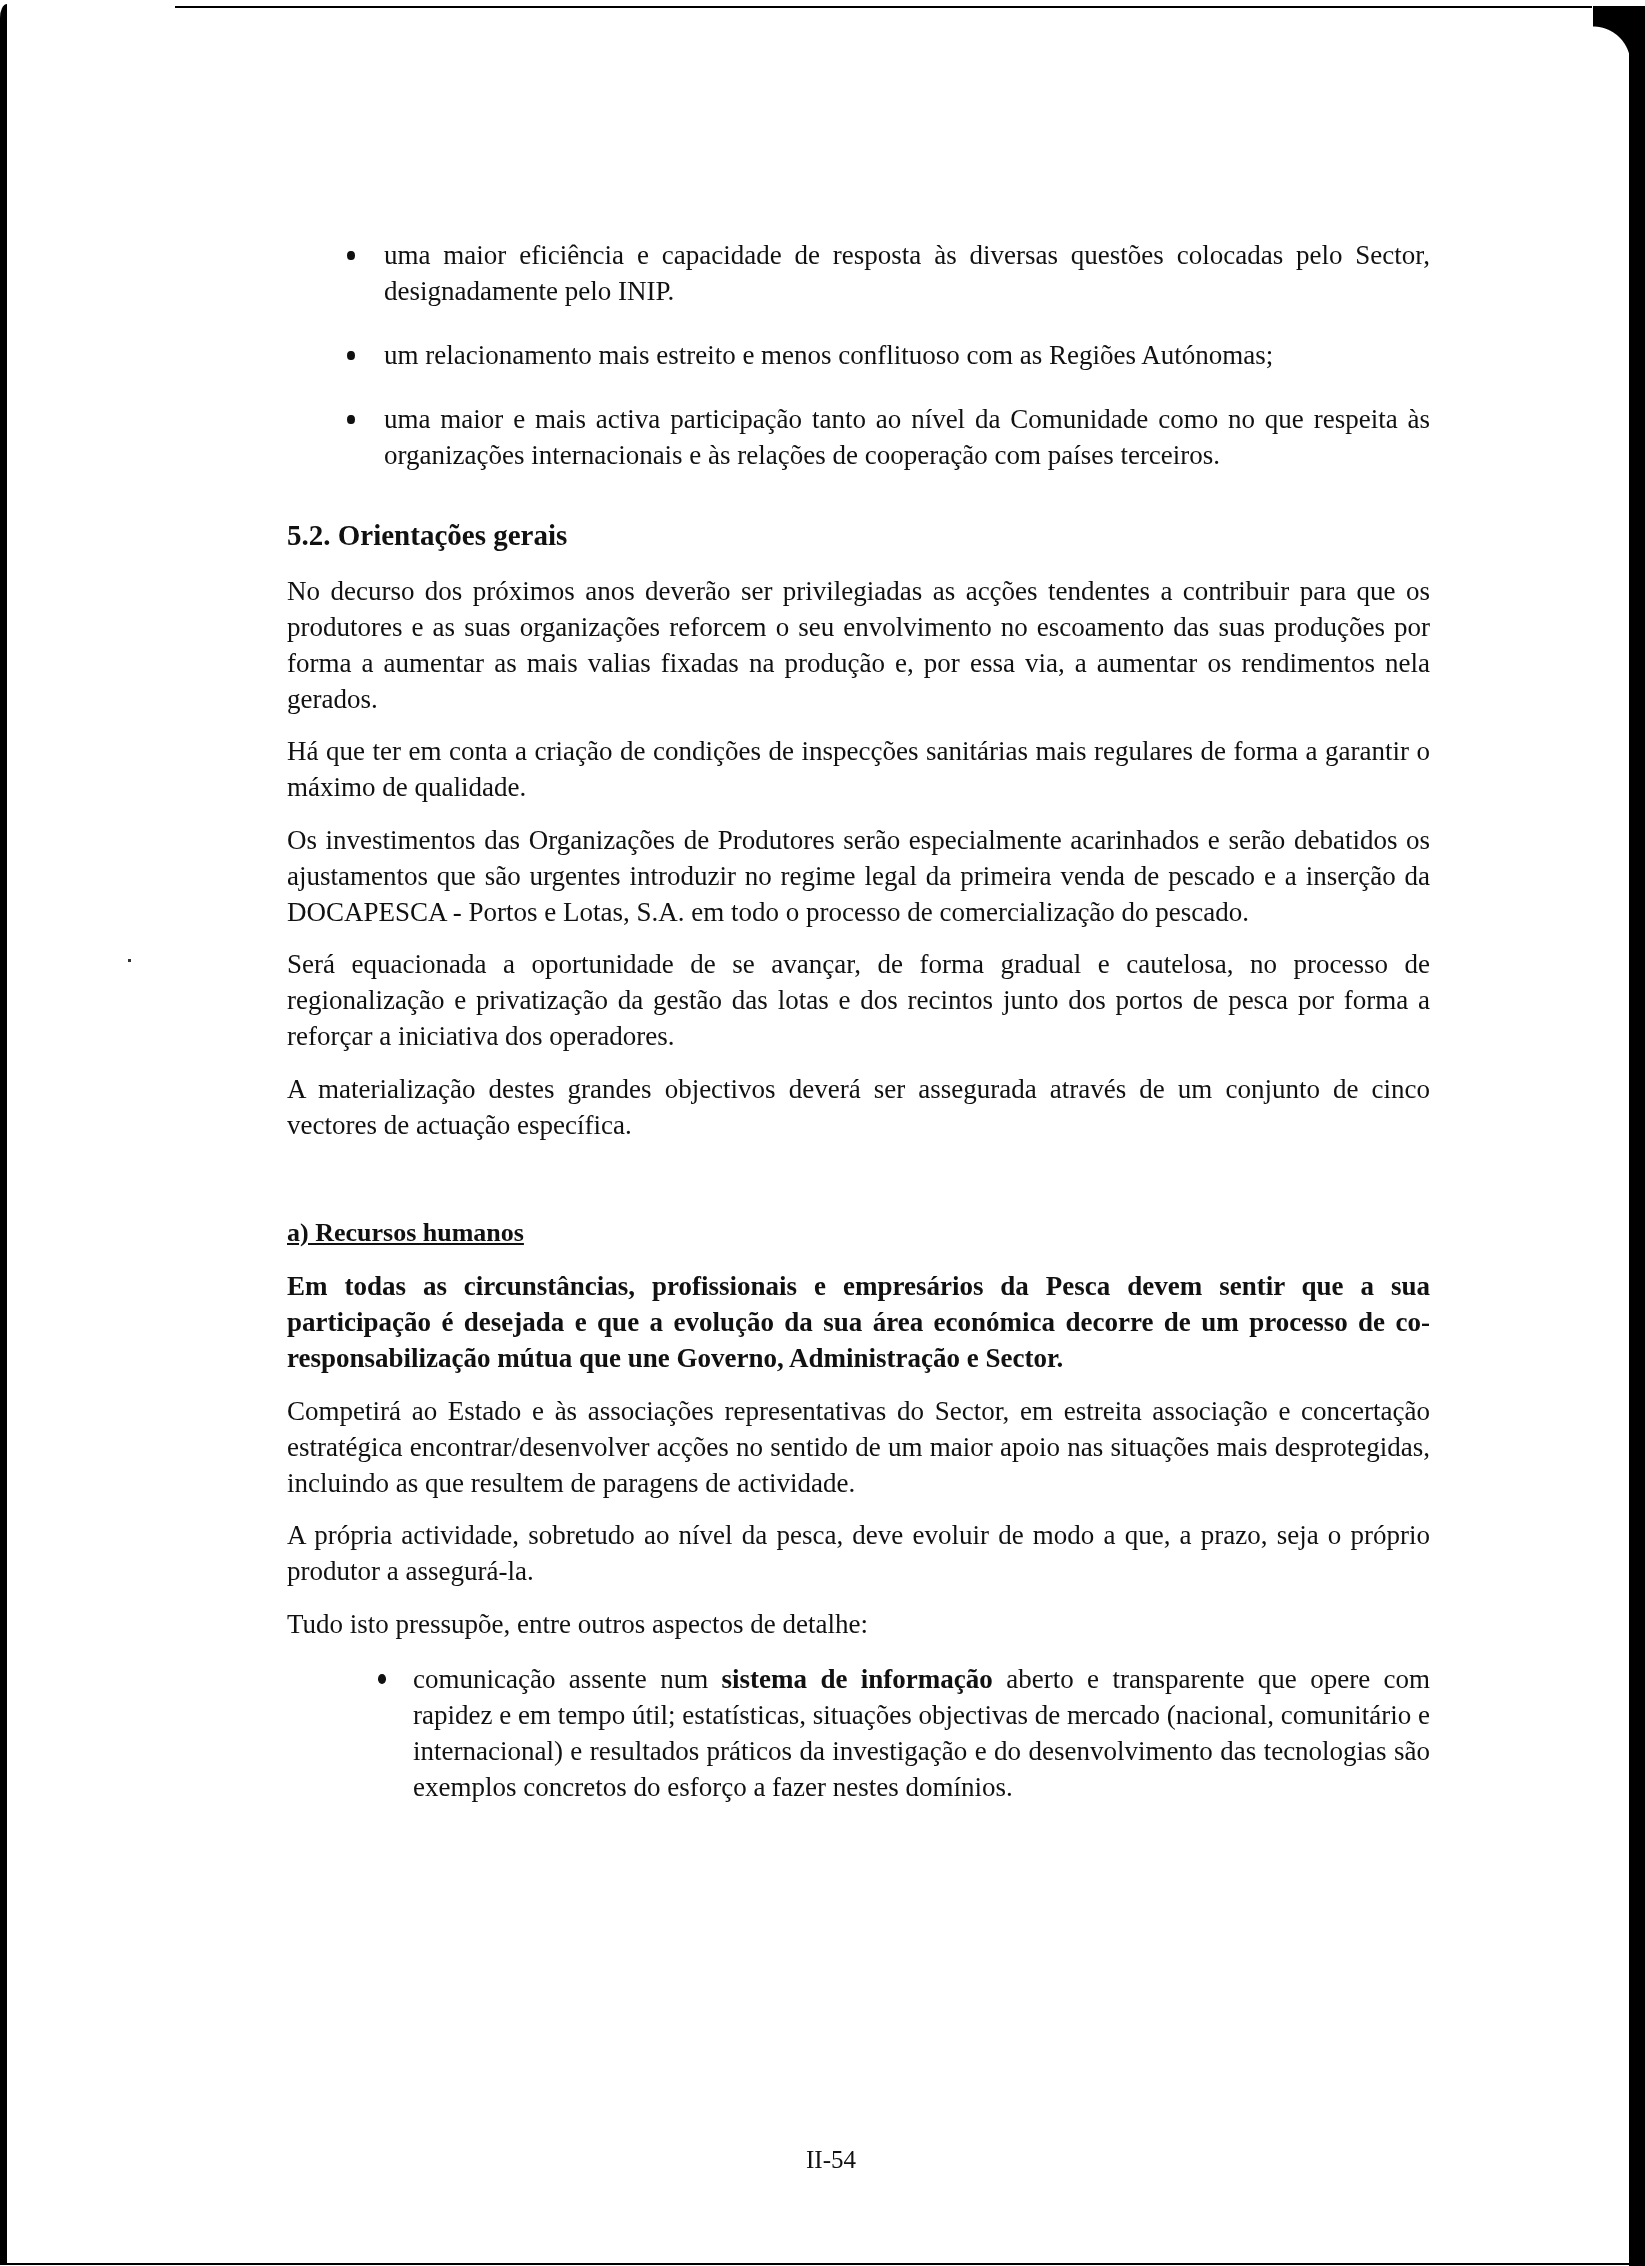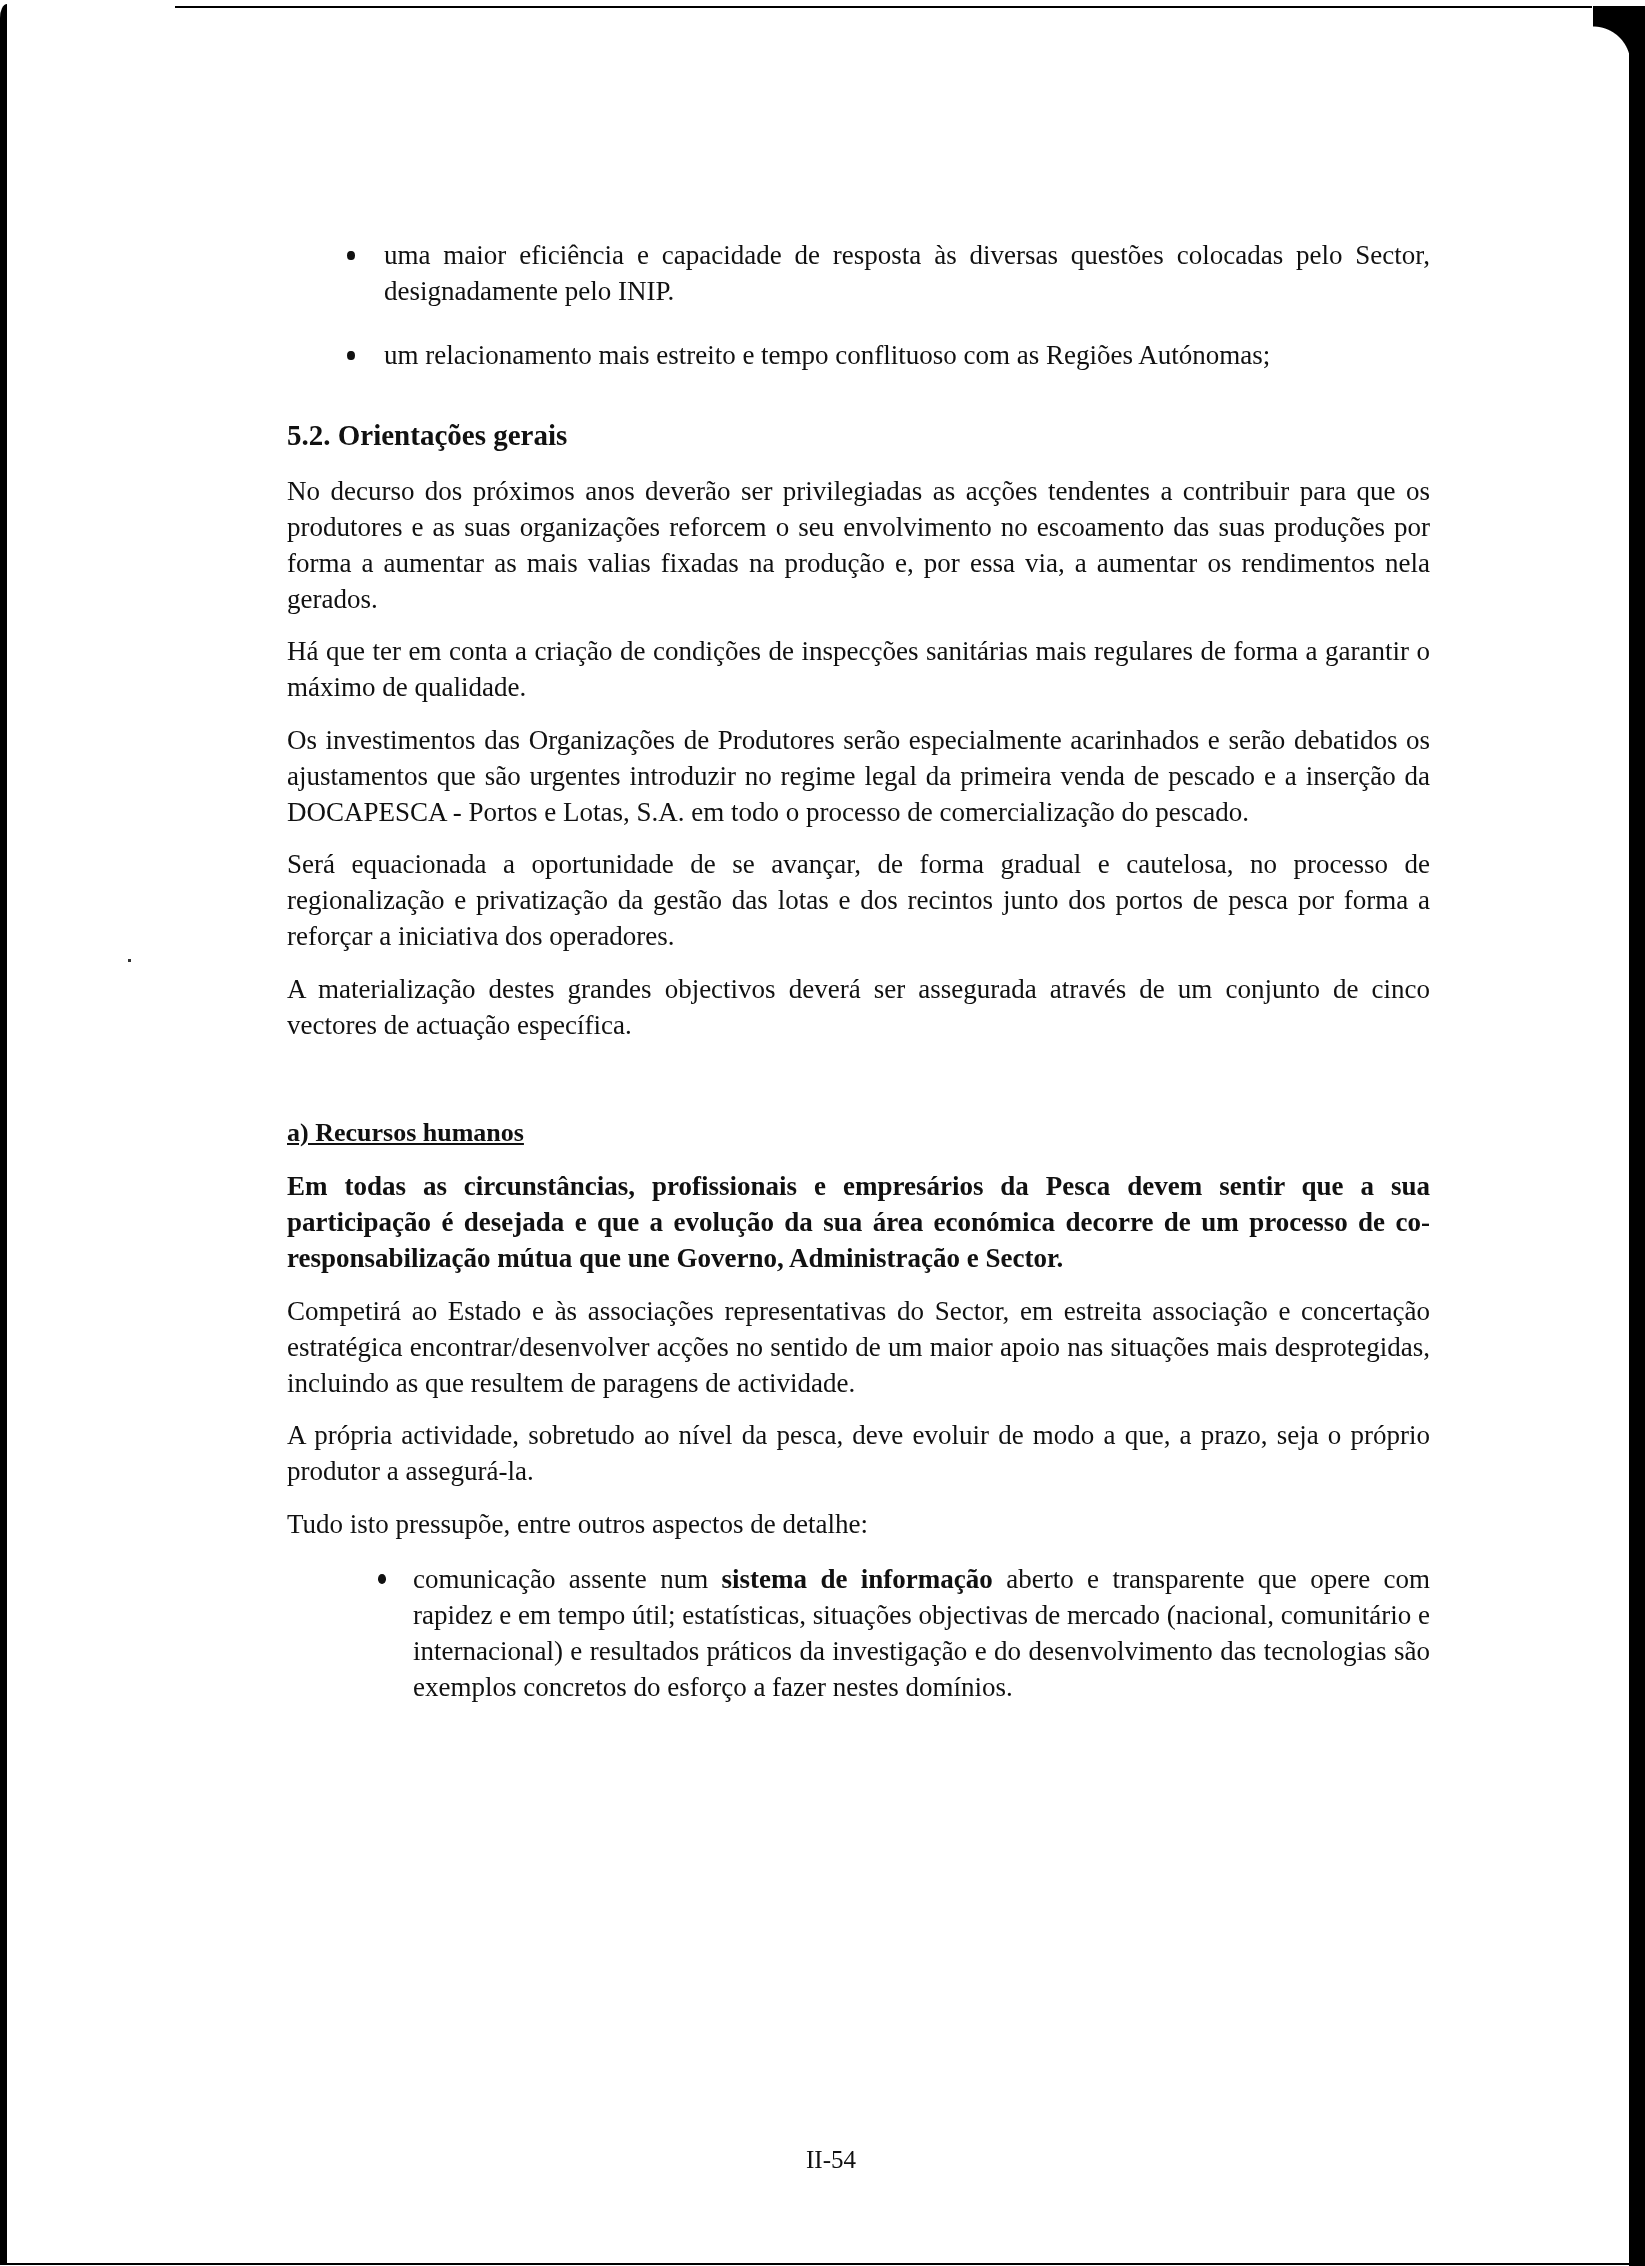--- a/index.html
+++ b/index.html
@@ -142,21 +142,22 @@
 <div class="scan-top"></div>
 <div class="scan-right"></div>
 <div class="scan-right-corner"></div>
 <div class="scan-bottom"></div>
 <div class="stray-mark"></div>
 
 <div class="page">
 
   <ul class="bullets-top">
     <li>uma maior eficiência e capacidade de resposta às diversas questões colocadas pelo Sector, designadamente pelo INIP.</li>
-    <li>um relacionamento mais estreito e tempo conflituoso com as Regiões Autónomas;</li>
+    <li>um relacionamento mais estreito e menos conflituoso com as Regiões Autónomas;</li>
+    <li>uma maior e mais activa participação tanto ao nível da Comunidade como no que respeita às organizações internacionais e às relações de cooperação com países terceiros.</li>
   </ul>
 
   <h2 class="section-title">5.2. Orientações gerais</h2>
 
   <p>No decurso dos próximos anos deverão ser privilegiadas as acções tendentes a contribuir para que os produtores e as suas organizações reforcem o seu envolvimento no escoamento das suas produções por forma a aumentar as mais valias fixadas na produção e, por essa via, a aumentar os rendimentos nela gerados.</p>
   <p>Há que ter em conta a criação de condições de inspecções sanitárias mais regulares de forma a garantir o máximo de qualidade.</p>
   <p>Os investimentos das Organizações de Produtores serão especialmente acarinhados e serão debatidos os ajustamentos que são urgentes introduzir no regime legal da primeira venda de pescado e a inserção da DOCAPESCA - Portos e Lotas, S.A. em todo o processo de comercialização do pescado.</p>
   <p>Será equacionada a oportunidade de se avançar, de forma gradual e cautelosa, no processo de regionalização e privatização da gestão das lotas e dos recintos junto dos portos de pesca por forma a reforçar a iniciativa dos operadores.</p>
   <p>A materialização destes grandes objectivos deverá ser assegurada através de um conjunto de cinco vectores de actuação específica.</p>
 

